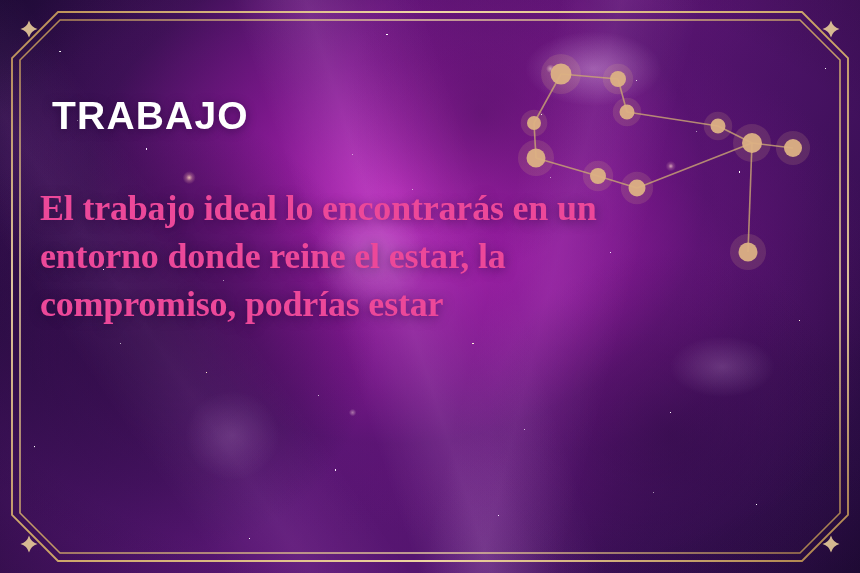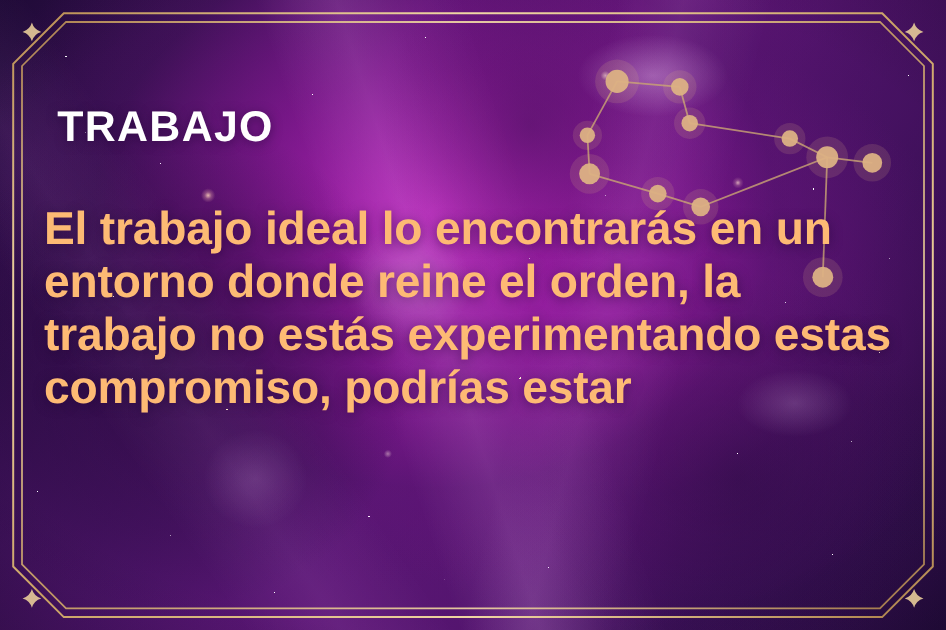--- a/index.html
+++ b/index.html
@@ -114,23 +114,24 @@
 
   
   #content{position:absolute;left:0;top:0;width:860px;height:464px;border-radius:22px;}
   #title{
     position:absolute;left:52px;top:96px;
     font-size:39px;font-weight:bold;letter-spacing:1.2px;color:#ffffff;
     line-height:1;text-shadow:0 2px 10px rgba(30,5,50,0.55);
   }
   #body-text{
     position:absolute;left:40px;top:184px;width:790px;
-    font-size:42px;font-weight:bold;color:#fdba74;
+    font-size:36px;font-weight:bold;color:#ec4899;
     line-height:48px;letter-spacing:-0.2px;
     text-shadow:0 2px 11px rgba(28,5,48,0.50);
+    font-family:Liberation Serif, serif;
   }
   #body-text .ln{display:block;white-space:nowrap;}
 </style>
 </head>
 <body>
 
 <div id="card">
 
   <div class="layer" id="bg-base"></div>
   <div class="layer" id="bg-silhouette"></div>
@@ -210,19 +211,18 @@
      Q 832.9 545.9 831 552.5
      Q 829.1 545.9 822.5 544
      Q 829.1 542.1 831 535.5 Z" fill="#e8cc99" opacity="0.9"></path>
       </g>
   </svg>
 
   <div id="content">
     <div id="title">TRABAJO</div>
     <div id="body-text">
         <span class="ln">El trabajo ideal lo encontrarás en un</span>
-        <span class="ln">entorno donde reine el orden, la</span>
-        <span class="ln">trabajo no estás experimentando estas</span>
+        <span class="ln">entorno donde reine el estar, la</span>
         <span class="ln">compromiso, podrías estar</span>
       </div>
   </div>
 
 </div>
 
 </body></html>

